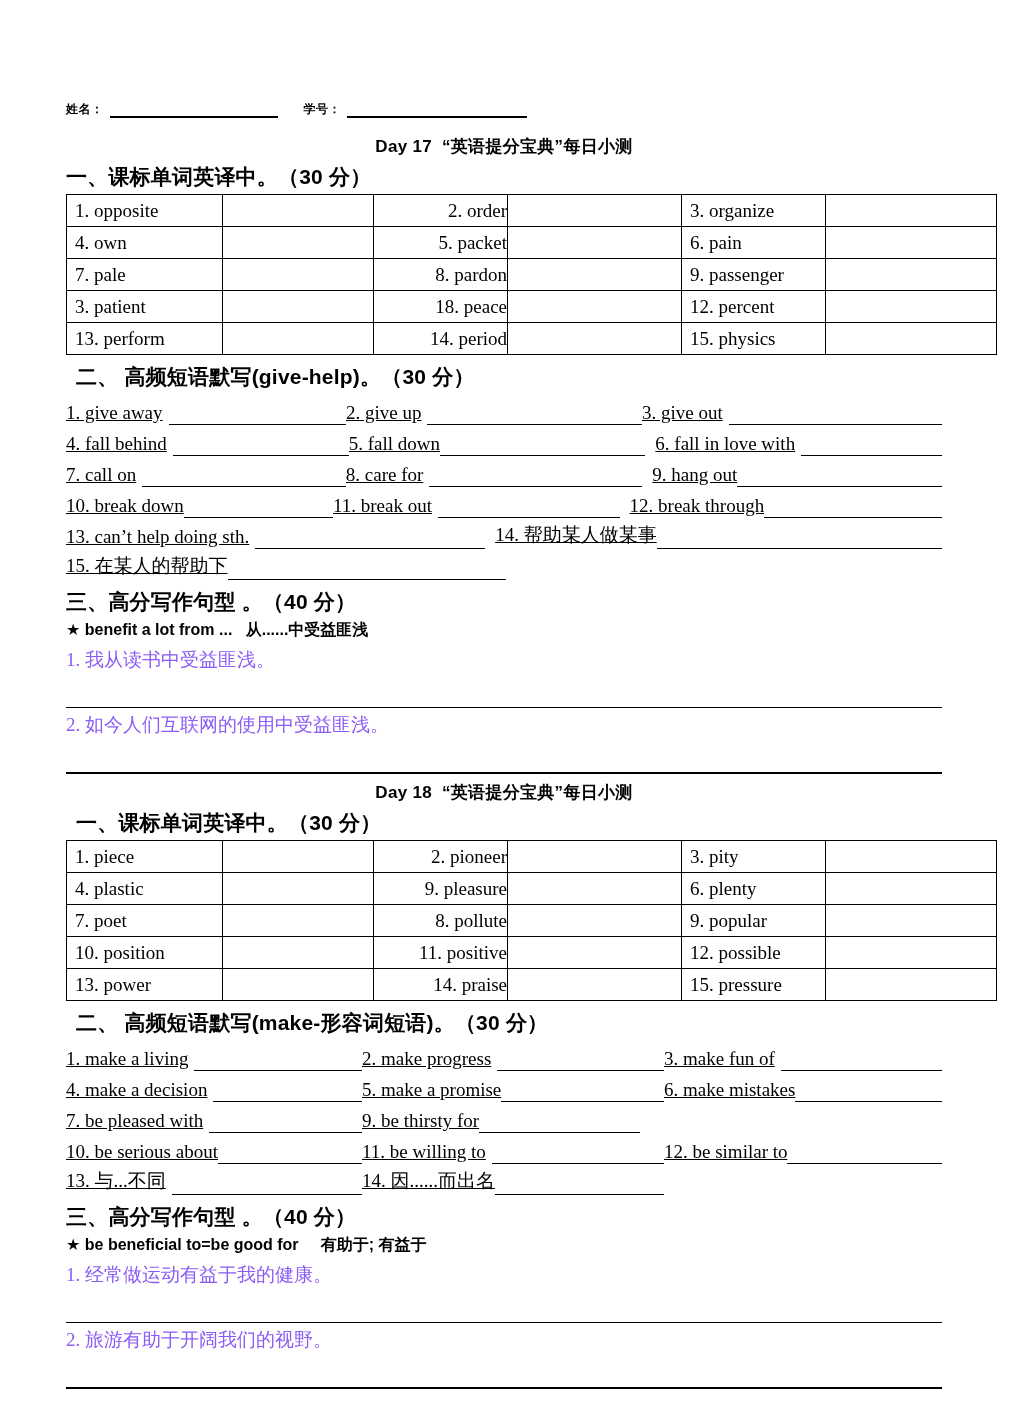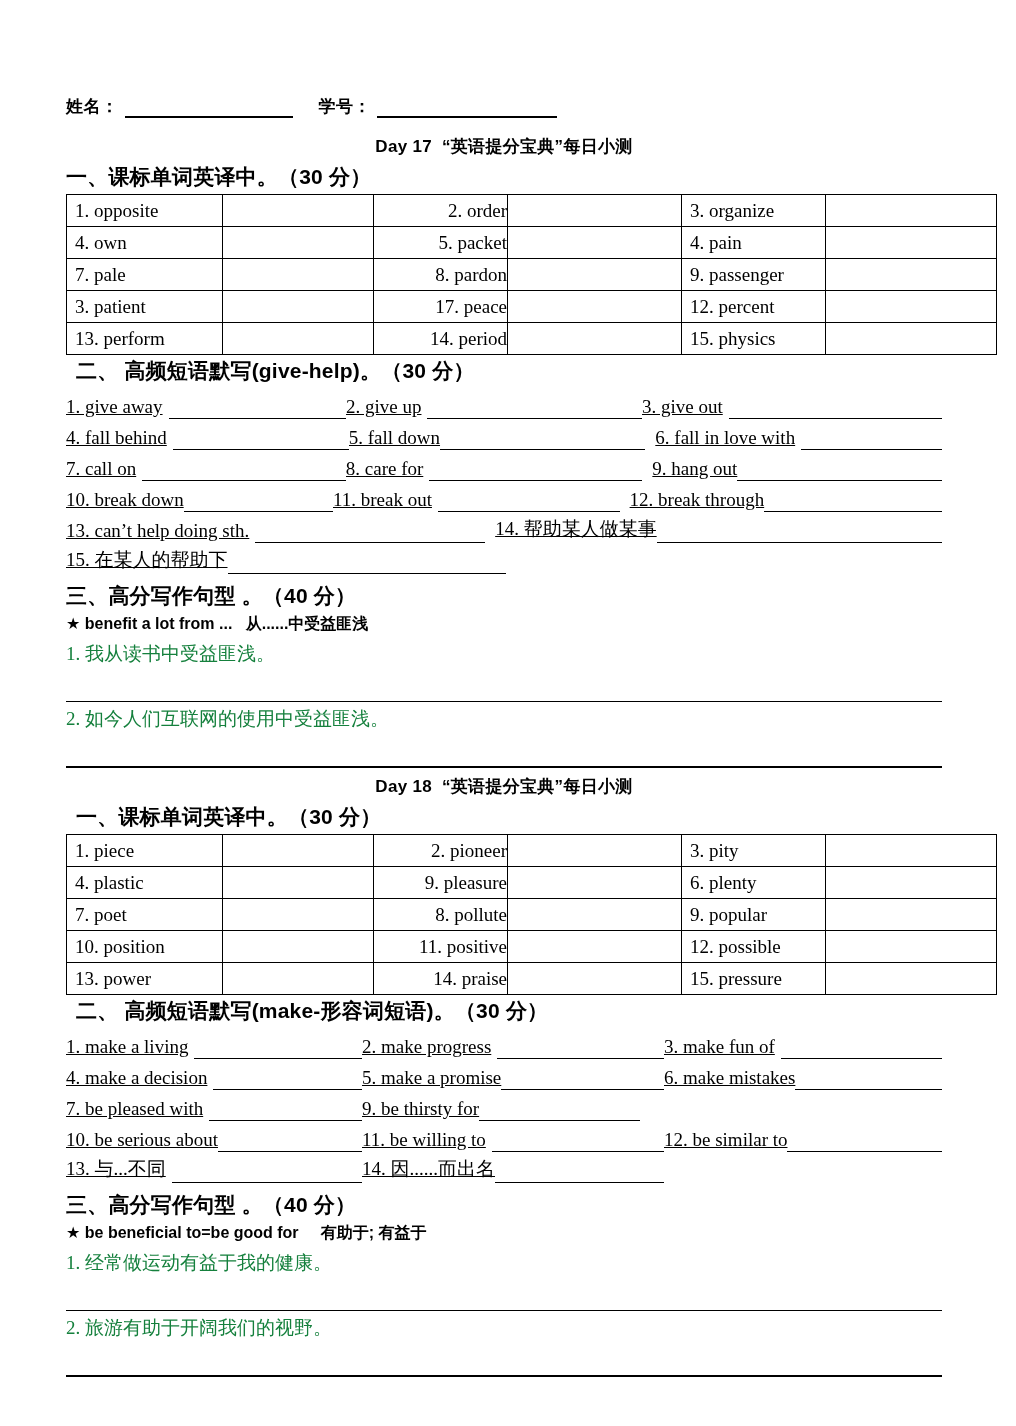--- a/index.html
+++ b/index.html
@@ -27,21 +27,21 @@
     top: 92px;
     width: 876px;
   }
 
   
   .idline {
     display: flex;
     align-items: flex-end;
     font-family: "Liberation Sans", "DejaVu Sans", sans-serif;
     font-weight: bold;
-    font-size: 17px;
+    font-size: 12px;
     letter-spacing: 0.5px;
     height: 26px;
     margin-bottom: 16px;
   }
   .idline .lbl { white-space: nowrap; }
   .idline .rule {
     display: inline-block;
     border-bottom: 2px solid #000;
     height: 15px;
   }
@@ -76,21 +76,21 @@
     font-size: 16px;
     margin: 4px 0 2px 0;
     white-space: pre;
   }
 
   
   table.words {
     border-collapse: collapse;
     width: 876px;
     table-layout: fixed;
-    margin: 0 0 2px 0;
+    margin: 0 0 8px 0;
   }
   table.words td {
     border: 1.2px solid #000;
     height: 31px;
     padding: 0 0 0 8px;
     font-size: 19px;
     font-family: "Liberation Serif", "DejaVu Serif", serif;
     vertical-align: middle;
     line-height: 1.05;
     overflow: hidden;
@@ -129,21 +129,21 @@
 
   
   .wline {
     border-bottom: 1.8px solid #000;
     height: 0;
     width: 876px;
   }
   .cn-sent {
     font-size: 19px;
     font-family: "Liberation Serif", "DejaVu Serif", serif;
-    color: #15803d;
+    color: #8b5cf6;
     height: 34px;
     line-height: 34px;
     white-space: nowrap;
   }
   .answer-space { height: 30px; }
 
   .divider {
     border-bottom: 2.2px solid #000;
     width: 876px;
     height: 0;
@@ -176,35 +176,35 @@
       <td class="c-word2">2. order</td>
       <td class="c-blank2"></td>
       <td class="c-word3">3. organize</td>
       <td class="c-blank3"></td>
     </tr>
     <tr>
       <td class="c-word">4. own</td>
       <td class="c-blank1"></td>
       <td class="c-word2">5. packet</td>
       <td class="c-blank2"></td>
-      <td class="c-word3">4. pain</td>
+      <td class="c-word3">6. pain</td>
       <td class="c-blank3"></td>
     </tr>
     <tr>
       <td class="c-word">7. pale</td>
       <td class="c-blank1"></td>
       <td class="c-word2">8. pardon</td>
       <td class="c-blank2"></td>
       <td class="c-word3">9. passenger</td>
       <td class="c-blank3"></td>
     </tr>
     <tr>
       <td class="c-word">3. patient</td>
       <td class="c-blank1"></td>
-      <td class="c-word2">17. peace</td>
+      <td class="c-word2">18. peace</td>
       <td class="c-blank2"></td>
       <td class="c-word3">12. percent</td>
       <td class="c-blank3"></td>
     </tr>
     <tr>
       <td class="c-word">13. perform</td>
       <td class="c-blank1"></td>
       <td class="c-word2">14. period</td>
       <td class="c-blank2"></td>
       <td class="c-word3">15. physics</td>

